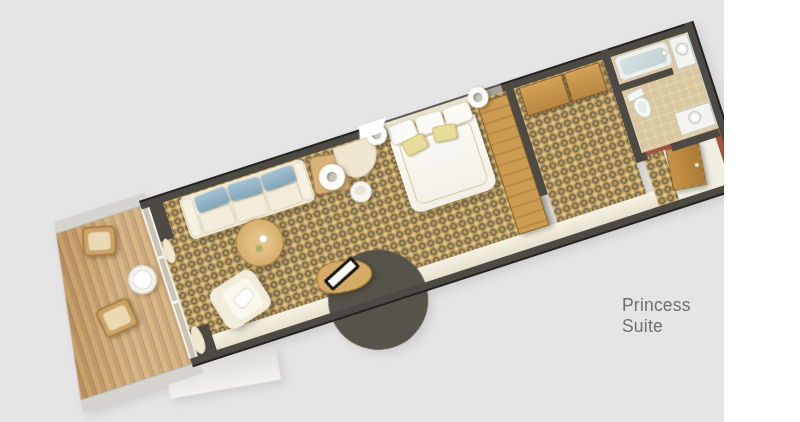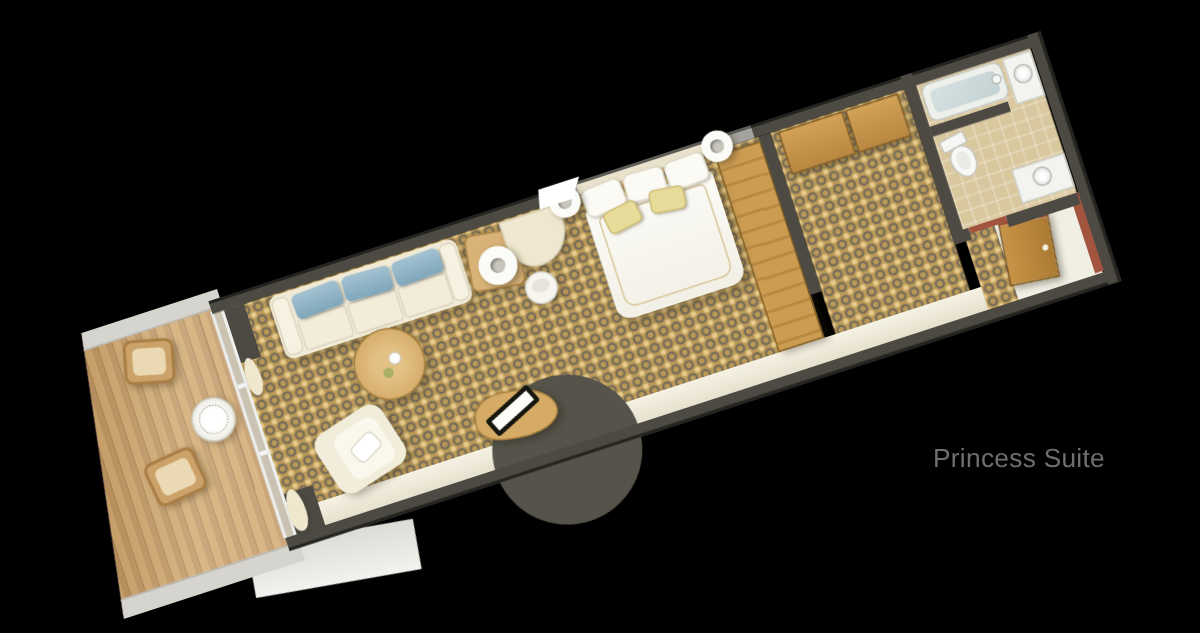--- a/index.html
+++ b/index.html
@@ -1,18 +1,18 @@
 <!DOCTYPE html>
 <html><head>
 <meta charset="utf-8">
 <style>
   * { margin:0; padding:0; box-sizing:border-box; }
   html,body { background:#ffffff; }
   .stage{
-    position:relative; width:800px; height:422px; background:#000000;
+    position:relative; width:724px; height:422px; background:#e5e5e5;
     overflow:hidden; font-family:"Liberation Sans", sans-serif;
   }
   
   .plan{
     position:absolute; left:40px; top:233px; width:690px; height:178px;
     transform:rotate(-18deg); transform-origin:0 0;
     filter:drop-shadow(3px 5px 5px rgba(0,0,0,0.10));
   }
   .plan *{ position:absolute; }
 

